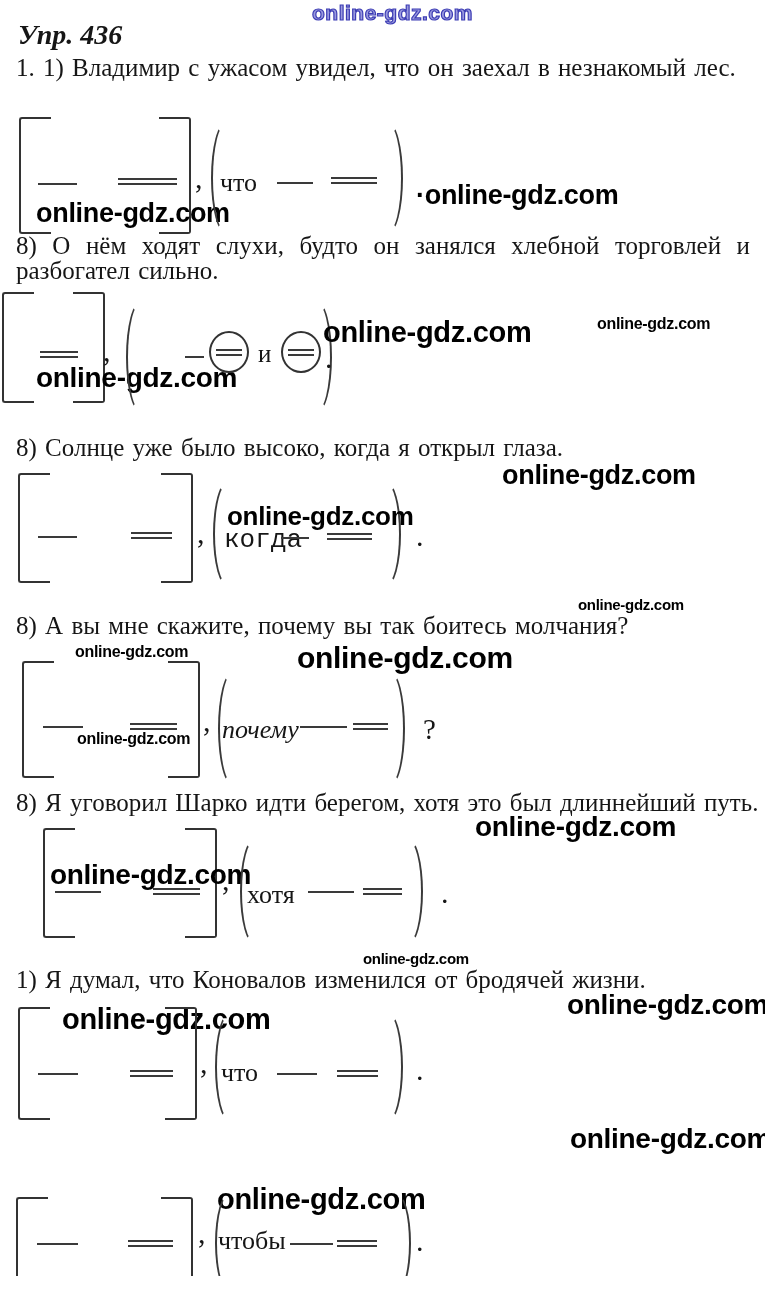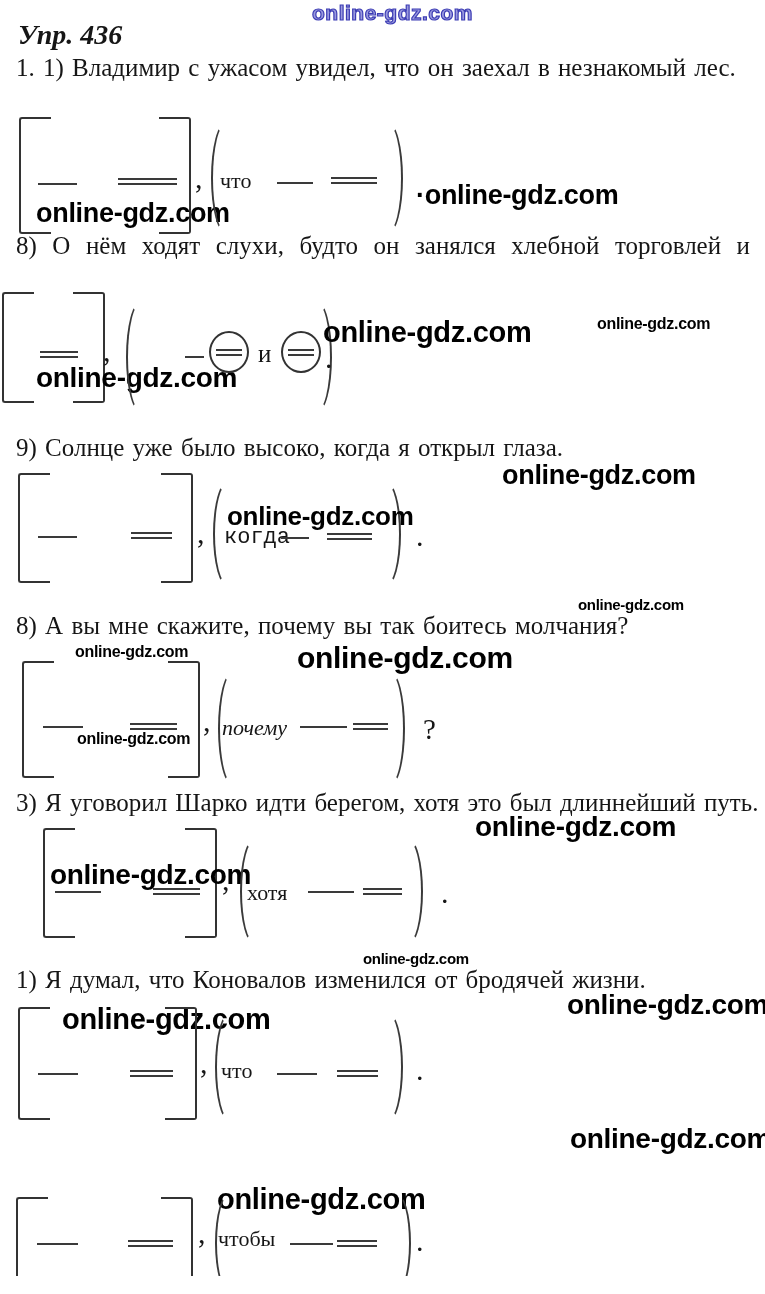--- a/index.html
+++ b/index.html
@@ -23,21 +23,21 @@
   .sq .br{right:0;border:2px solid #333;border-left:none;border-radius:0 3px 3px 0;}
   .paren{position:absolute;}
   .paren .pl,.paren .pr{position:absolute;top:0;bottom:0;width:26px;border:2px solid transparent;border-radius:50%;}
   .paren .pl{left:0;border-left-color:#3a3a3a;}
   .paren .pr{right:0;border-right-color:#3a3a3a;}
   .subj{position:absolute;height:0;border-top:2px solid #3a3a3a;}
   .pred{position:absolute;height:7px;box-sizing:border-box;border-top:2px solid #3a3a3a;border-bottom:2px solid #3a3a3a;}
   .circle{position:absolute;width:40px;height:42px;box-sizing:border-box;border:2px solid #333;border-radius:50%;
           display:flex;align-items:center;justify-content:center;}
   .circle .cpred{width:26px;height:7px;box-sizing:border-box;border-top:2px solid #3a3a3a;border-bottom:2px solid #3a3a3a;}
-  .conj{position:absolute;font-size:22px;line-height:1;white-space:nowrap;}
+  .conj{position:absolute;font-size:26px;line-height:1;white-space:nowrap;}
   .punct{position:absolute;font-size:30px;line-height:1;white-space:nowrap;}
 </style>
 </head>
 <body>
 
 <div class="page">
 
   <div class="wm wm-top" style="left:312px;top:2px;font-size:21px;">online-gdz.com</div>
 
   <div class="title" style="left:18px;top:19px;">Упр. 436</div>
@@ -55,20 +55,21 @@
   <div class="paren" style="left:211px;top:122px;width:192px;height:112px;">
     <span class="pl"></span>
       <span class="pr"></span>
   </div>
   <div class="conj" style="left:220px;top:170px;">что</div>
   <div class="subj" style="left:277px;top:182px;width:36px;"></div>
   <div class="pred" style="left:331px;top:177px;width:46px;"></div>
   <div class="wm" style="left:416px;top:182px;font-size:27px;">·online-gdz.com</div>
 
   <div class="sent just" style="left:16px;top:233px;">8) О нём ходят слухи, будто он занялся хлебной торговлей и</div>
+  <div class="sent" style="left:16px;top:258px;">разбогател сильно.</div>
 
   <div class="sq" style="left:2px;top:292px;width:103px;height:111px;">
     <span class="bl"></span>
       <span class="br"></span>
   </div>
   <div class="pred" style="left:40px;top:351px;width:38px;"></div>
   <div class="wm" style="left:36px;top:364px;font-size:28px;">online-gdz.com</div>
   <div class="punct" style="left:103px;top:336px;">,</div>
   <div class="paren" style="left:126px;top:301px;width:206px;height:112px;">
     <span class="pl"></span>
@@ -79,21 +80,21 @@
     <span class="cpred"></span>
   </div>
   <div class="conj" style="left:258px;top:341px;font-size:25px;">и</div>
   <div class="circle" style="left:281px;top:331px;">
     <span class="cpred"></span>
   </div>
   <div class="punct" style="left:325px;top:343px;">.</div>
   <div class="wm" style="left:323px;top:318px;font-size:29px;">online-gdz.com</div>
   <div class="wm" style="left:597px;top:316px;font-size:16px;">online-gdz.com</div>
 
-  <div class="sent" style="left:16px;top:435px;">9) Солнце уже было высоко, когда я открыл глаза.</div>
+  <div class="sent" style="left:16px;top:435px;">8) Солнце уже было высоко, когда я открыл глаза.</div>
   <div class="wm" style="left:502px;top:462px;font-size:27px;">online-gdz.com</div>
 
   <div class="sq" style="left:18px;top:473px;width:175px;height:110px;">
     <span class="bl"></span>
       <span class="br"></span>
   </div>
   <div class="subj" style="left:38px;top:536px;width:39px;"></div>
   <div class="pred" style="left:131px;top:532px;width:41px;"></div>
   <div class="punct" style="left:197px;top:518px;">,</div>
   <div class="paren" style="left:213px;top:481px;width:188px;height:106px;">
@@ -121,21 +122,21 @@
   <div class="punct" style="left:203px;top:706px;">,</div>
   <div class="paren" style="left:218px;top:671px;width:187px;height:115px;">
     <span class="pl"></span>
       <span class="pr"></span>
   </div>
   <div class="conj" style="left:222px;top:717px;font-style:italic;">почему</div>
   <div class="subj" style="left:300px;top:726px;width:47px;"></div>
   <div class="pred" style="left:353px;top:723px;width:35px;"></div>
   <div class="punct" style="left:423px;top:715px;font-size:29px;">?</div>
 
-  <div class="sent" style="left:16px;top:790px;">3) Я уговорил Шарко идти берегом, хотя это был длиннейший путь.</div>
+  <div class="sent" style="left:16px;top:790px;">8) Я уговорил Шарко идти берегом, хотя это был длиннейший путь.</div>
   <div class="wm" style="left:475px;top:813px;font-size:28px;">online-gdz.com</div>
 
   <div class="sq" style="left:43px;top:828px;width:174px;height:110px;">
     <span class="bl"></span>
       <span class="br"></span>
   </div>
   <div class="wm" style="left:50px;top:861px;font-size:28px;">online-gdz.com</div>
   <div class="subj" style="left:55px;top:891px;width:46px;"></div>
   <div class="pred" style="left:153px;top:888px;width:47px;"></div>
   <div class="punct" style="left:222px;top:865px;">,</div>

